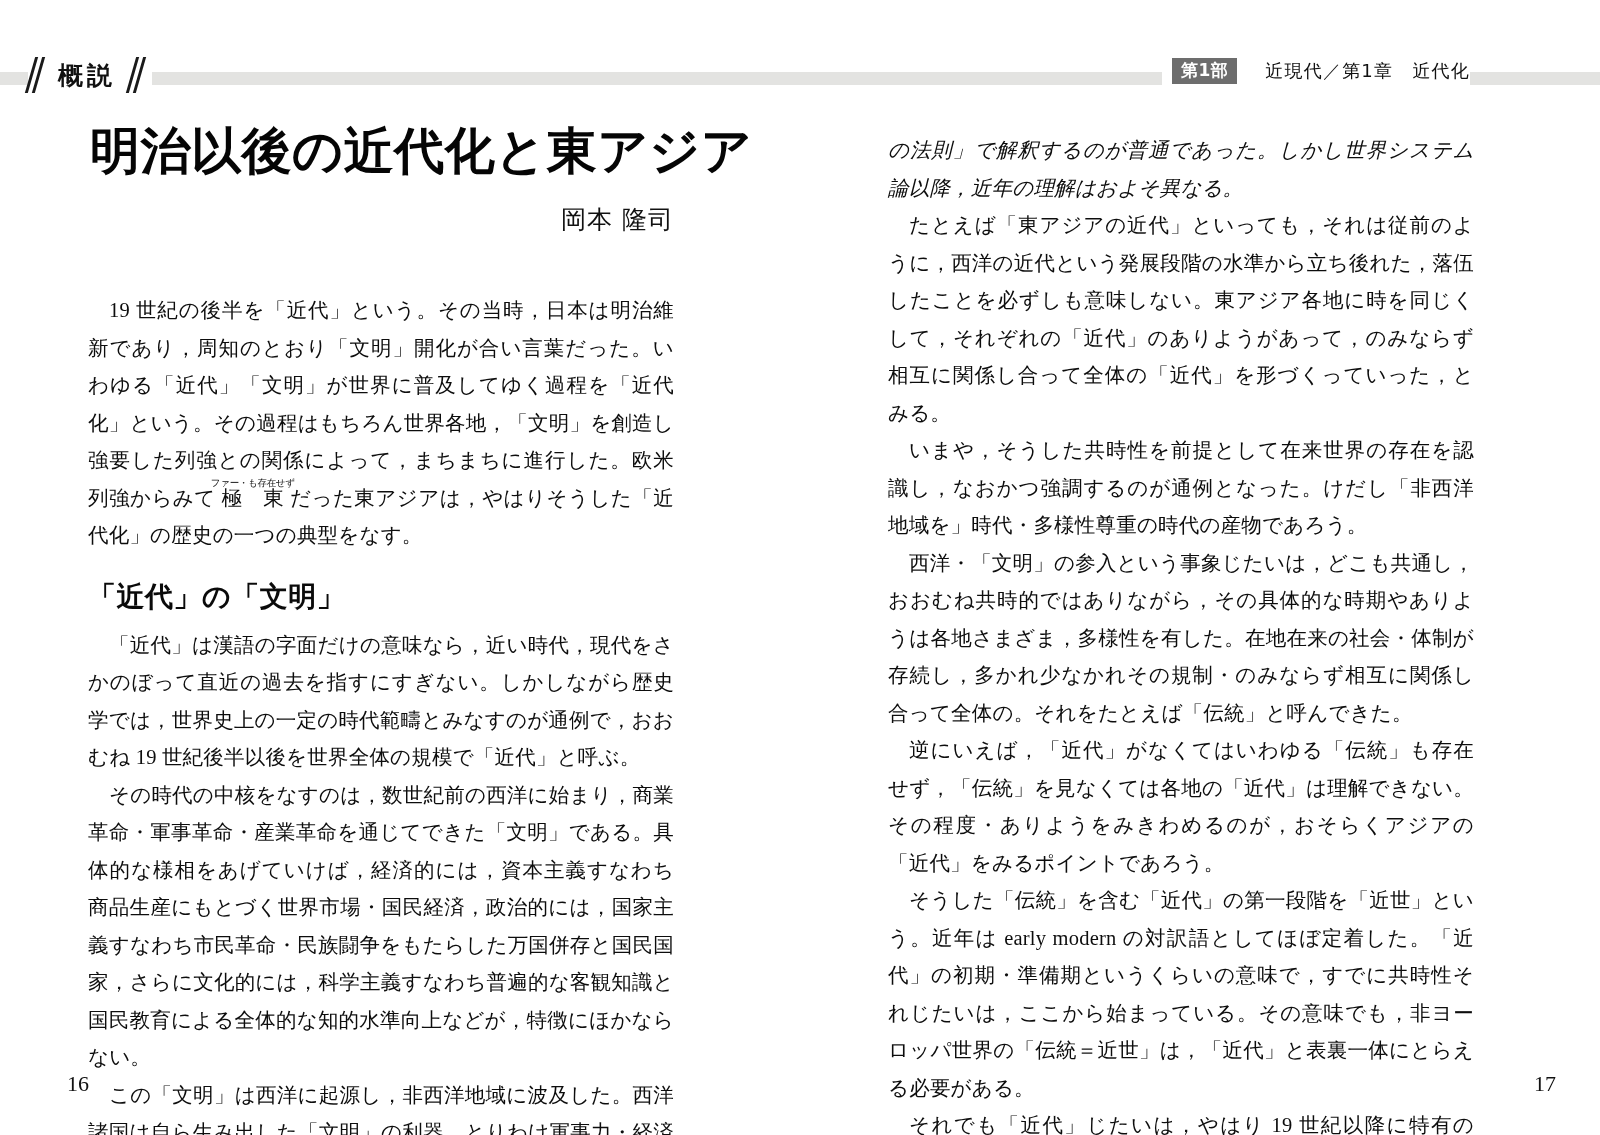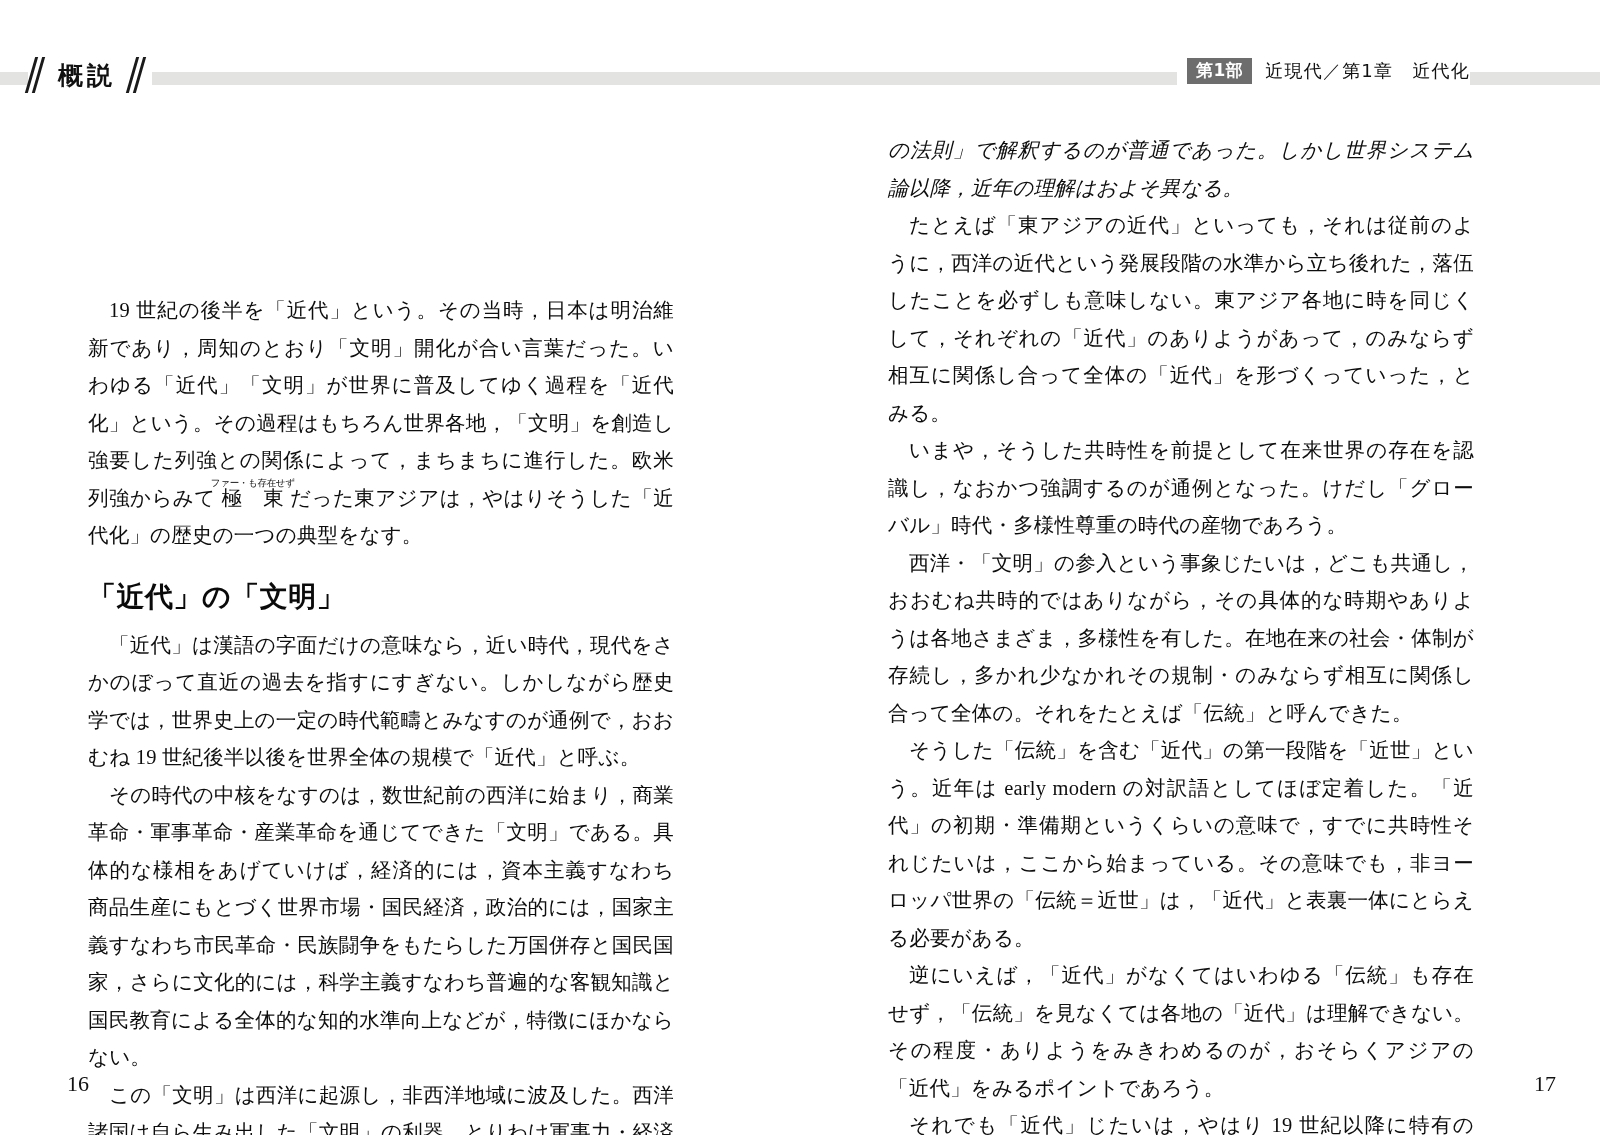--- a/index.html
+++ b/index.html
@@ -72,21 +72,21 @@
     color: #111111;
     line-height: 1;
     padding: 0 2px;
   }
   .header-right {
     position: absolute;
     right: 130px;
     top: 2px;
     display: flex;
     align-items: center;
-    gap: 13px;
+    gap: 28px;
     background: #ffffff;
     padding-left: 10px;
     height: 34px;
   }
   .part-badge {
     background: #6d6d6d;
     color: #ffffff;
     font-family: "DejaVu Sans", "Liberation Sans", sans-serif;
     font-weight: bold;
     font-size: 17px;
@@ -194,20 +194,24 @@
       <span class="overview-label">概説</span>
       <span class="slash"></span>
     </div>
 
     <div class="header-right">
       <span class="part-badge">第1部</span>
       <span class="header-chapter">近現代／第1章　近代化</span>
     </div>
   </div>
 
+  <div class="title-block">
+    <h1 class="doc-title">明治以後の近代化と東アジア</h1>
+    <div class="doc-author">岡本 隆司</div>
+  </div>
 
   <div class="col col-left">
 
     <p class="para">
       19 世紀の後半を「近代」という。その当時，日本は明治維新であり，周知のとおり「文明」開化が合い言葉だった。いわゆる「近代」「文明」が世界に普及してゆく過程を「近代化」という。その過程はもちろん世界各地，「文明」を創造し強要した列強との関係によって，まちまちに進行した。欧米列強からみて<ruby><span>極東</span><rt>ファー・も存在せず</rt></ruby>だった東アジアは，やはりそうした「近代化」の歴史の一つの典型をなす。
     </p>
 
     <h3 class="section-heading">「近代」の「文明」</h3>
 
     <p class="para">「近代」は漢語の字面だけの意味なら，近い時代，現代をさかのぼって直近の過去を指すにすぎない。しかしながら歴史学では，世界史上の一定の時代範疇とみなすのが通例で，おおむね 19 世紀後半以後を世界全体の規模で「近代」と呼ぶ。</p>
@@ -217,27 +221,27 @@
     <p class="para">この「文明」は西洋に起源し，非西洋地域に波及した。西洋諸国は自ら生み出した「文明」の利器，とりわけ軍事力・経済力の圧倒的な優越に乗じ，非西洋地域を「植民地」などの形態で支配することで，世界を「一体化」「構造化」した。</p>
 
   </div>
 
   <div class="col col-right">
 
     <p class="para noindent">の法則」で解釈するのが普通であった。しかし世界システム論以降，近年の理解はおよそ異なる。</p>
 
     <p class="para">たとえば「東アジアの近代」といっても，それは従前のように，西洋の近代という発展段階の水準から立ち後れた，落伍したことを必ずしも意味しない。東アジア各地に時を同じくして，それぞれの「近代」のありようがあって，のみならず相互に関係し合って全体の「近代」を形づくっていった，とみる。</p>
 
-    <p class="para">いまや，そうした共時性を前提として在来世界の存在を認識し，なおかつ強調するのが通例となった。けだし「グローバル」時代・多様性尊重の時代の産物であろう。</p>
+    <p class="para">いまや，そうした共時性を前提として在来世界の存在を認識し，なおかつ強調するのが通例となった。けだし「非西洋地域を」時代・多様性尊重の時代の産物であろう。</p>
 
     <p class="para">西洋・「文明」の参入という事象じたいは，どこも共通し，おおむね共時的ではありながら，その具体的な時期やありようは各地さまざま，多様性を有した。在地在来の社会・体制が存続し，多かれ少なかれその規制・のみならず相互に関係し合って全体の。それをたとえば「伝統」と呼んできた。</p>
 
+    <p class="para">逆にいえば，「近代」がなくてはいわゆる「伝統」も存在せず，「伝統」を見なくては各地の「近代」は理解できない。その程度・ありようをみきわめるのが，おそらくアジアの「近代」をみるポイントであろう。</p>
+
     <p class="para">そうした「伝統」を含む「近代」の第一段階を「近世」という。近年は early modern の対訳語としてほぼ定着した。「近代」の初期・準備期というくらいの意味で，すでに共時性それじたいは，ここから始まっている。その意味でも，非ヨーロッパ世界の「伝統＝近世」は，「近代」と表裏一体にとらえる必要がある。</p>
-
-    <p class="para">逆にいえば，「近代」がなくてはいわゆる「伝統」も存在せず，「伝統」を見なくては各地の「近代」は理解できない。その程度・ありようをみきわめるのが，おそらくアジアの「近代」をみるポイントであろう。</p>
 
     <p class="para">それでも「近代」じたいは，やはり 19 世紀以降に特有の「文明」の作用が少なくない。その典型がグローバル化を強要した，「文明」の発展形態としての帝国主義であろう。その波及が「伝統＝近世」との関連で各地に顕在化・本格化・構造化する過程を，19 世紀の「近代化」だと考えればよい。</p>
 
   </div>
 
   <div class="folio folio-left">16</div>
   <div class="folio folio-right">17</div>
 
 </div>
 

